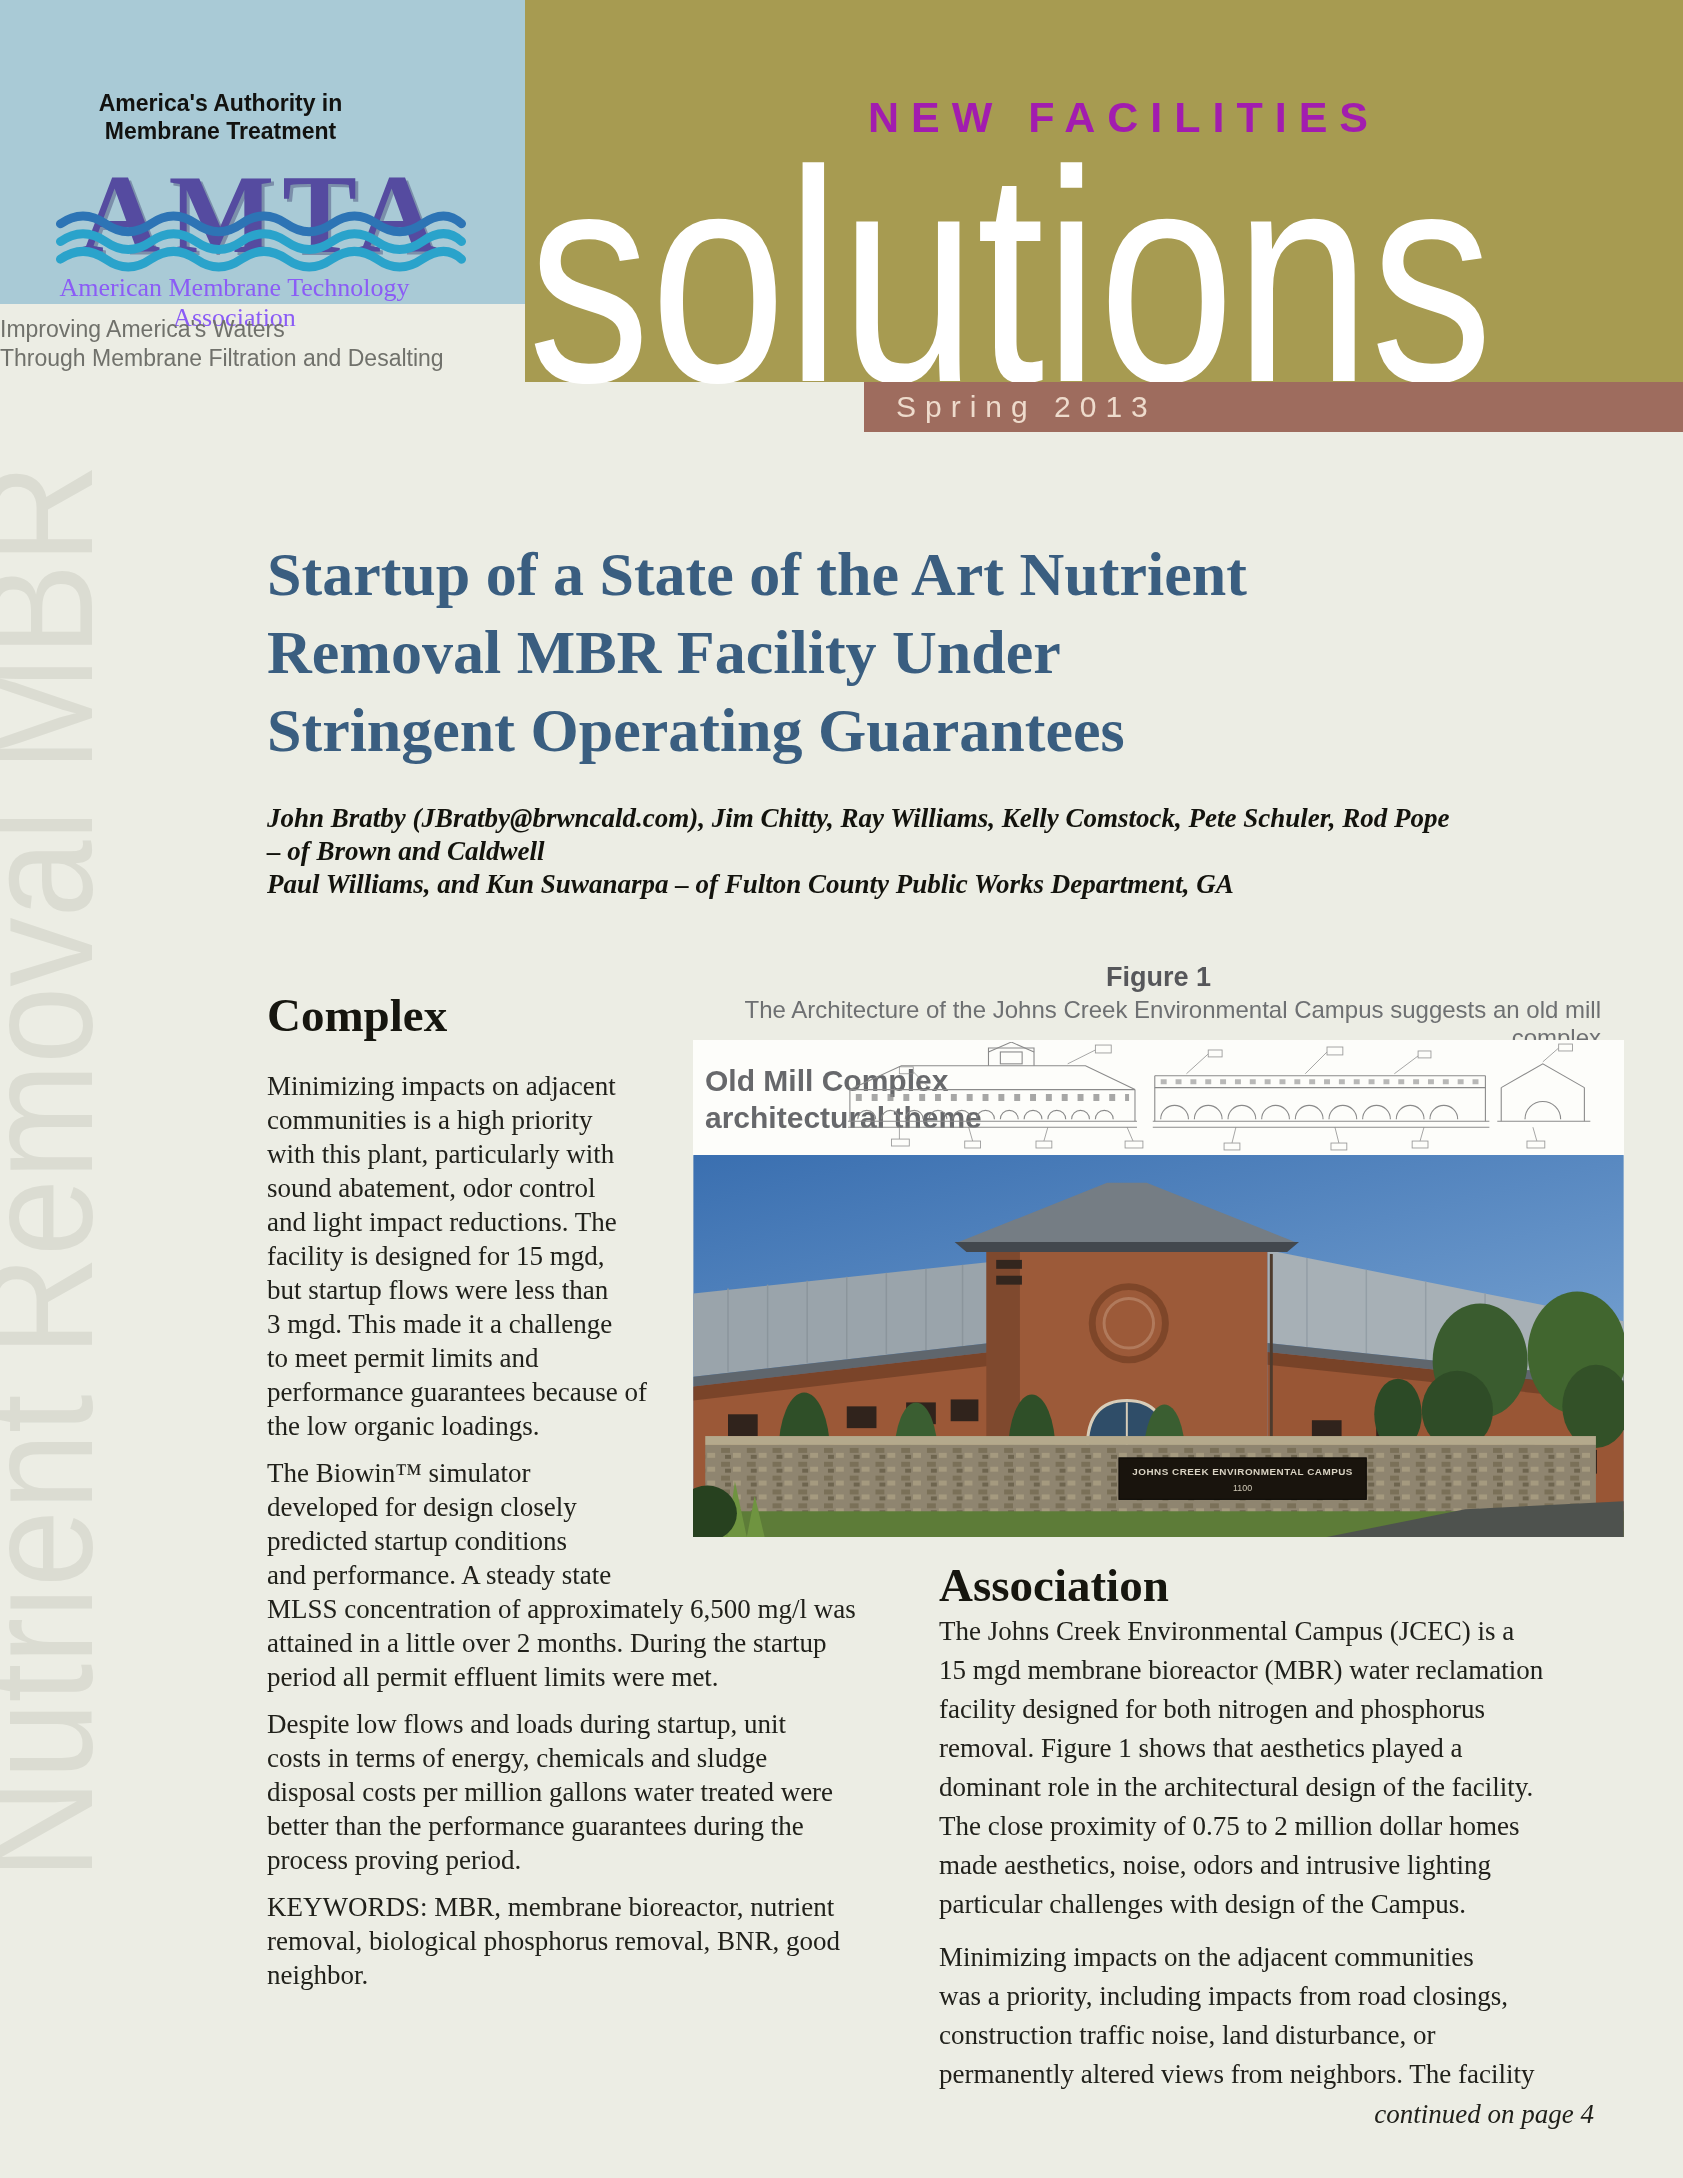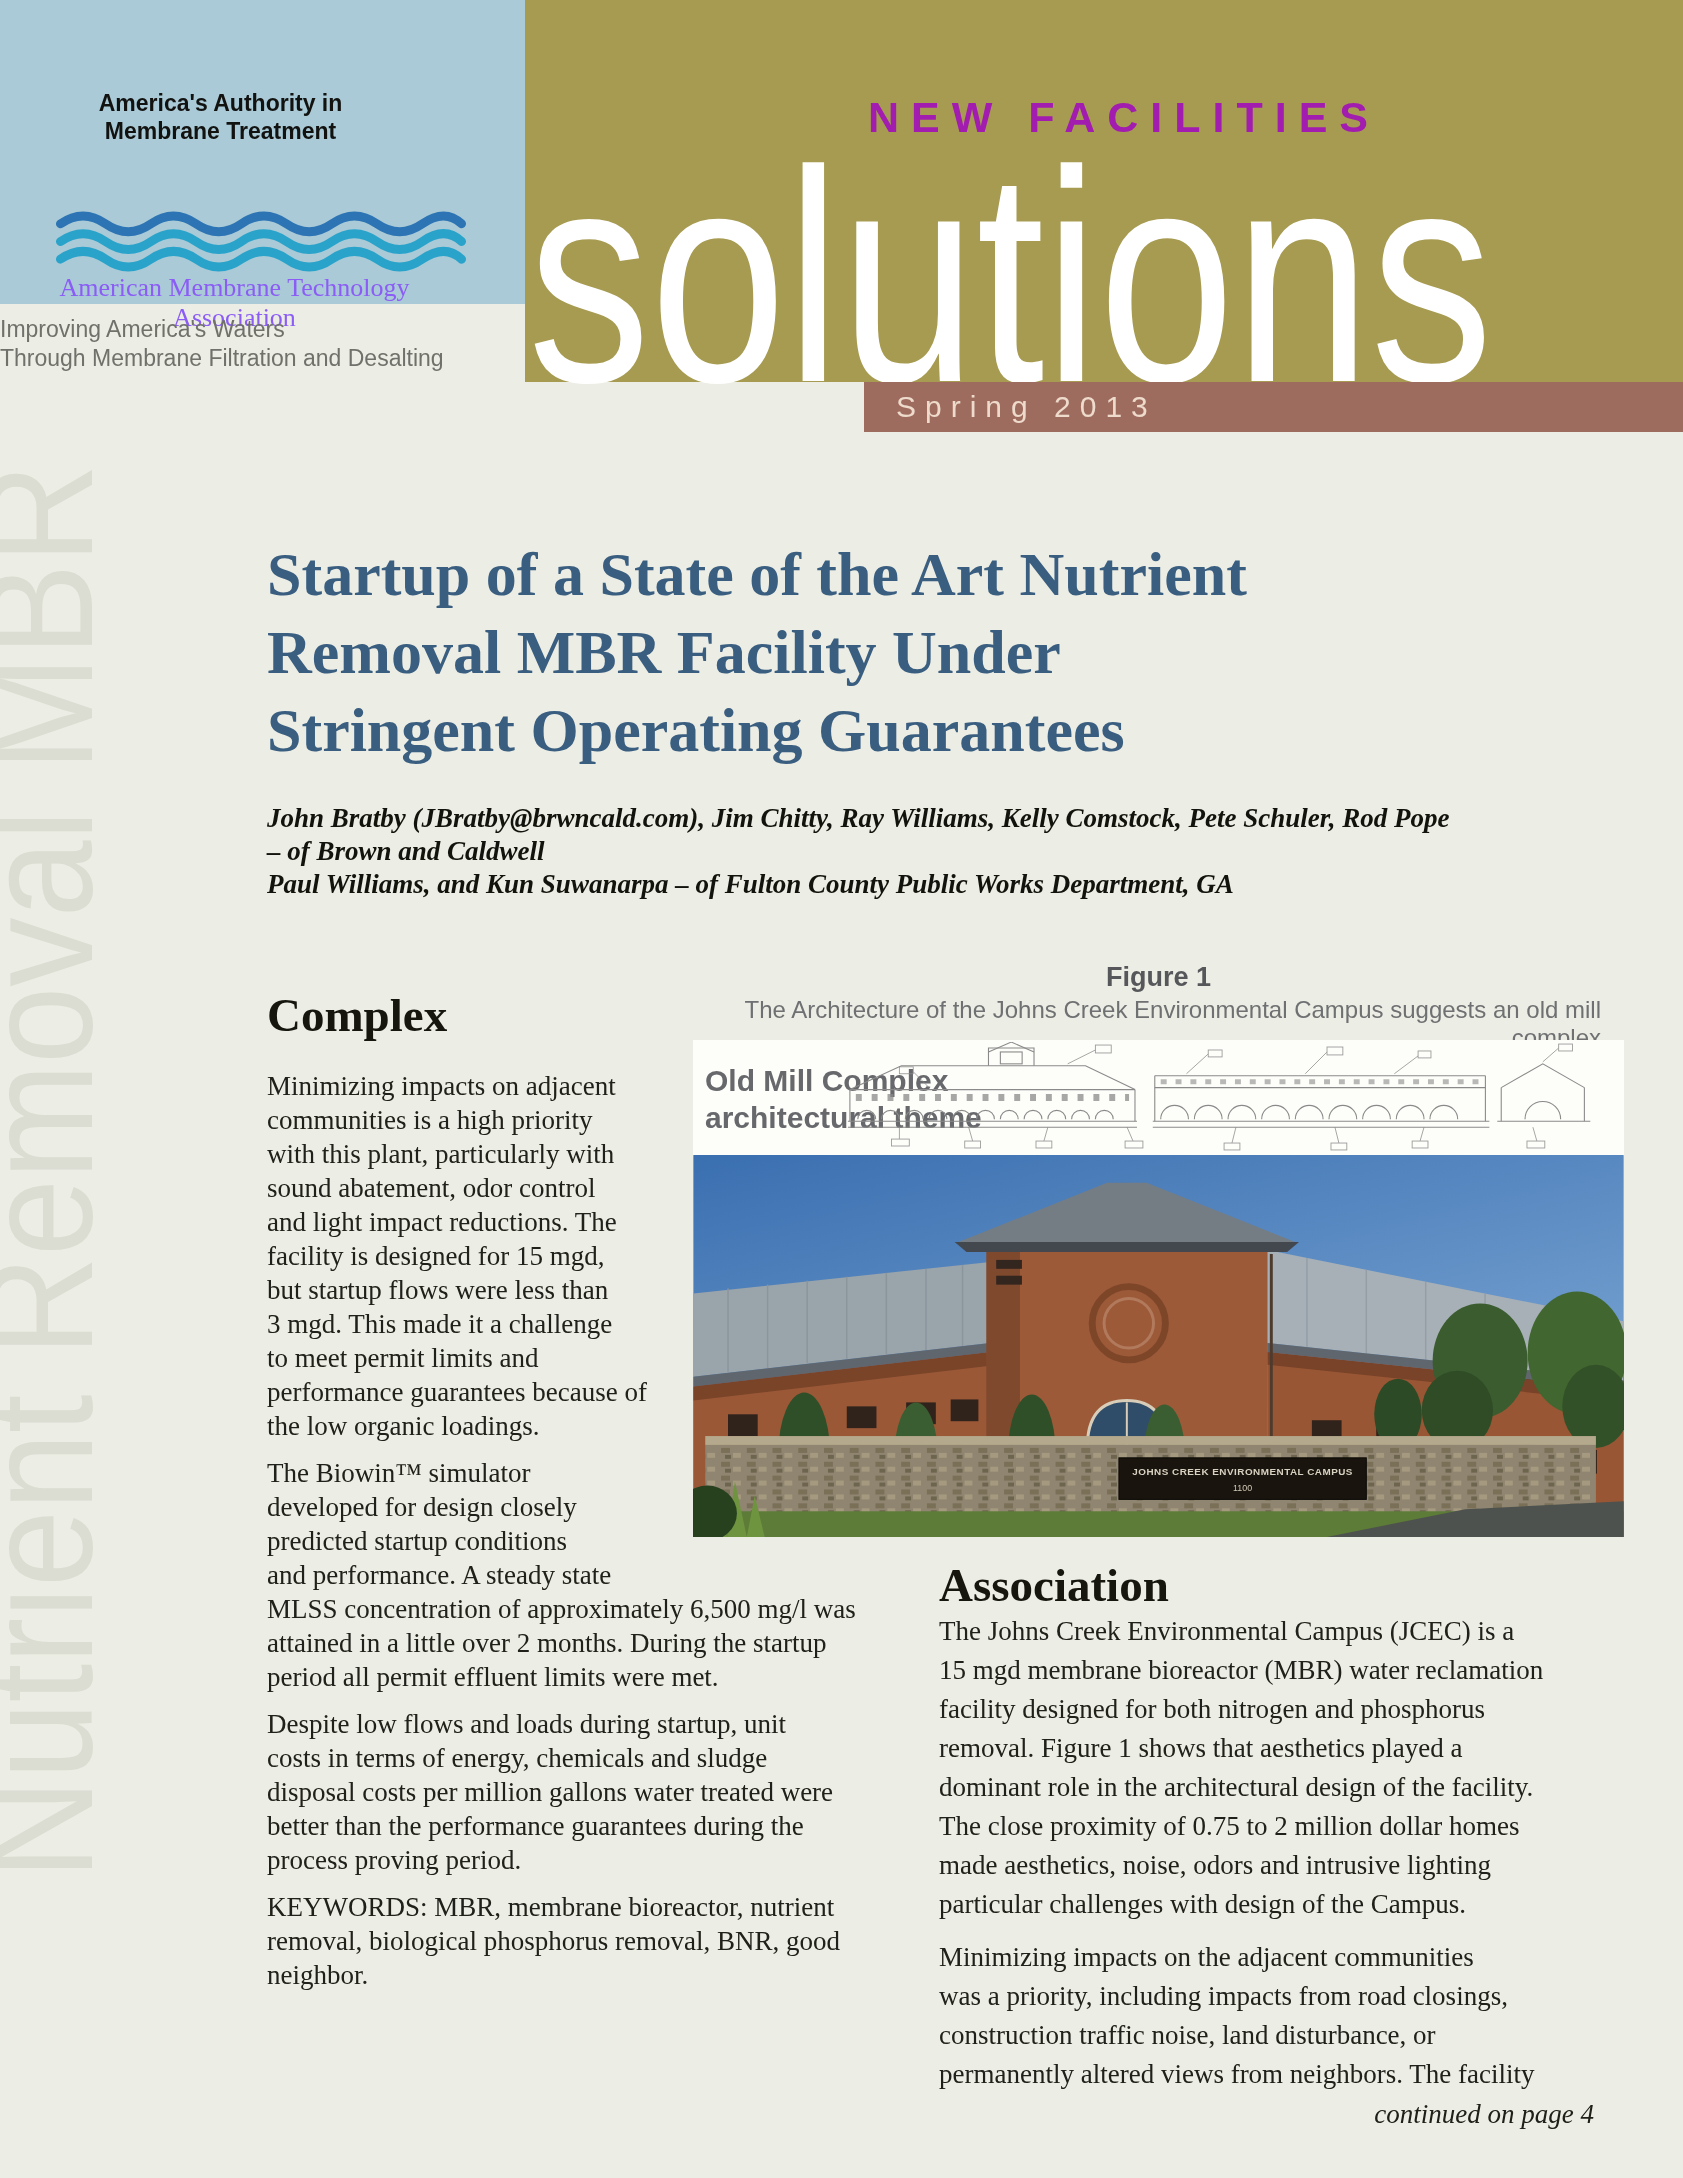--- a/index.html
+++ b/index.html
@@ -67,20 +67,21 @@
 <body>
 
 <div id="page">
 
   <div class="gold-box"></div>
   <div class="blue-box"></div>
 
   <div class="authority">America's Authority in
 Membrane Treatment</div>
 
+  <div class="amta-letters">AMTA</div>
   <svg class="amta-waves" width="410" height="59" viewBox="0 0 414 60">
     <g fill="none" stroke-linecap="round">
       <path d="M2,10 Q25,-6 48,10 T94,10 T140,10 T186,10 T232,10 T278,10 T324,10 T370,10 T410,10" stroke="#2d74b5" stroke-width="9"></path>
       <path d="M2,28 Q25,12 48,28 T94,28 T140,28 T186,28 T232,28 T278,28 T324,28 T370,28 T410,28" stroke="#2aa3cb" stroke-width="9"></path>
       <path d="M2,46 Q25,30 48,46 T94,46 T140,46 T186,46 T232,46 T278,46 T324,46 T370,46 T410,46" stroke="#2aa3cb" stroke-width="9"></path>
     </g>
   </svg>
   <div class="amta-name">American Membrane Technology Association</div>
 
   <div class="tagline">Improving America's Waters

